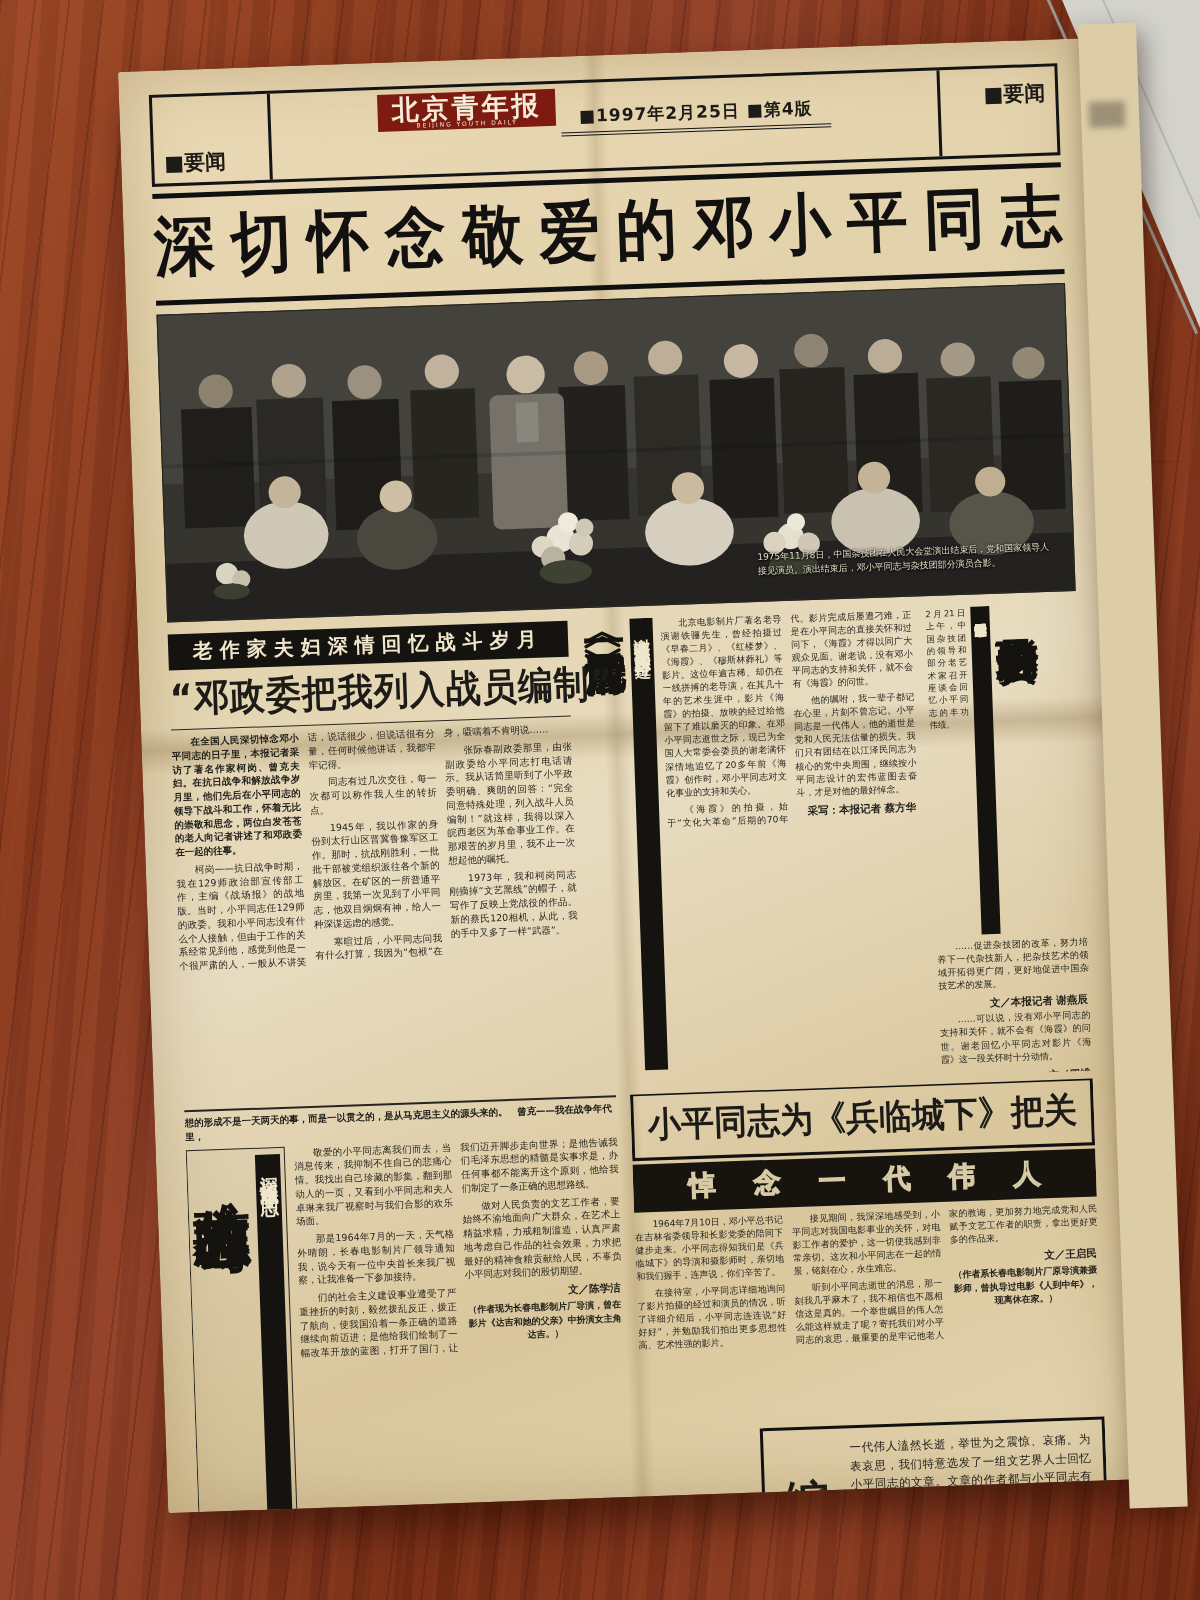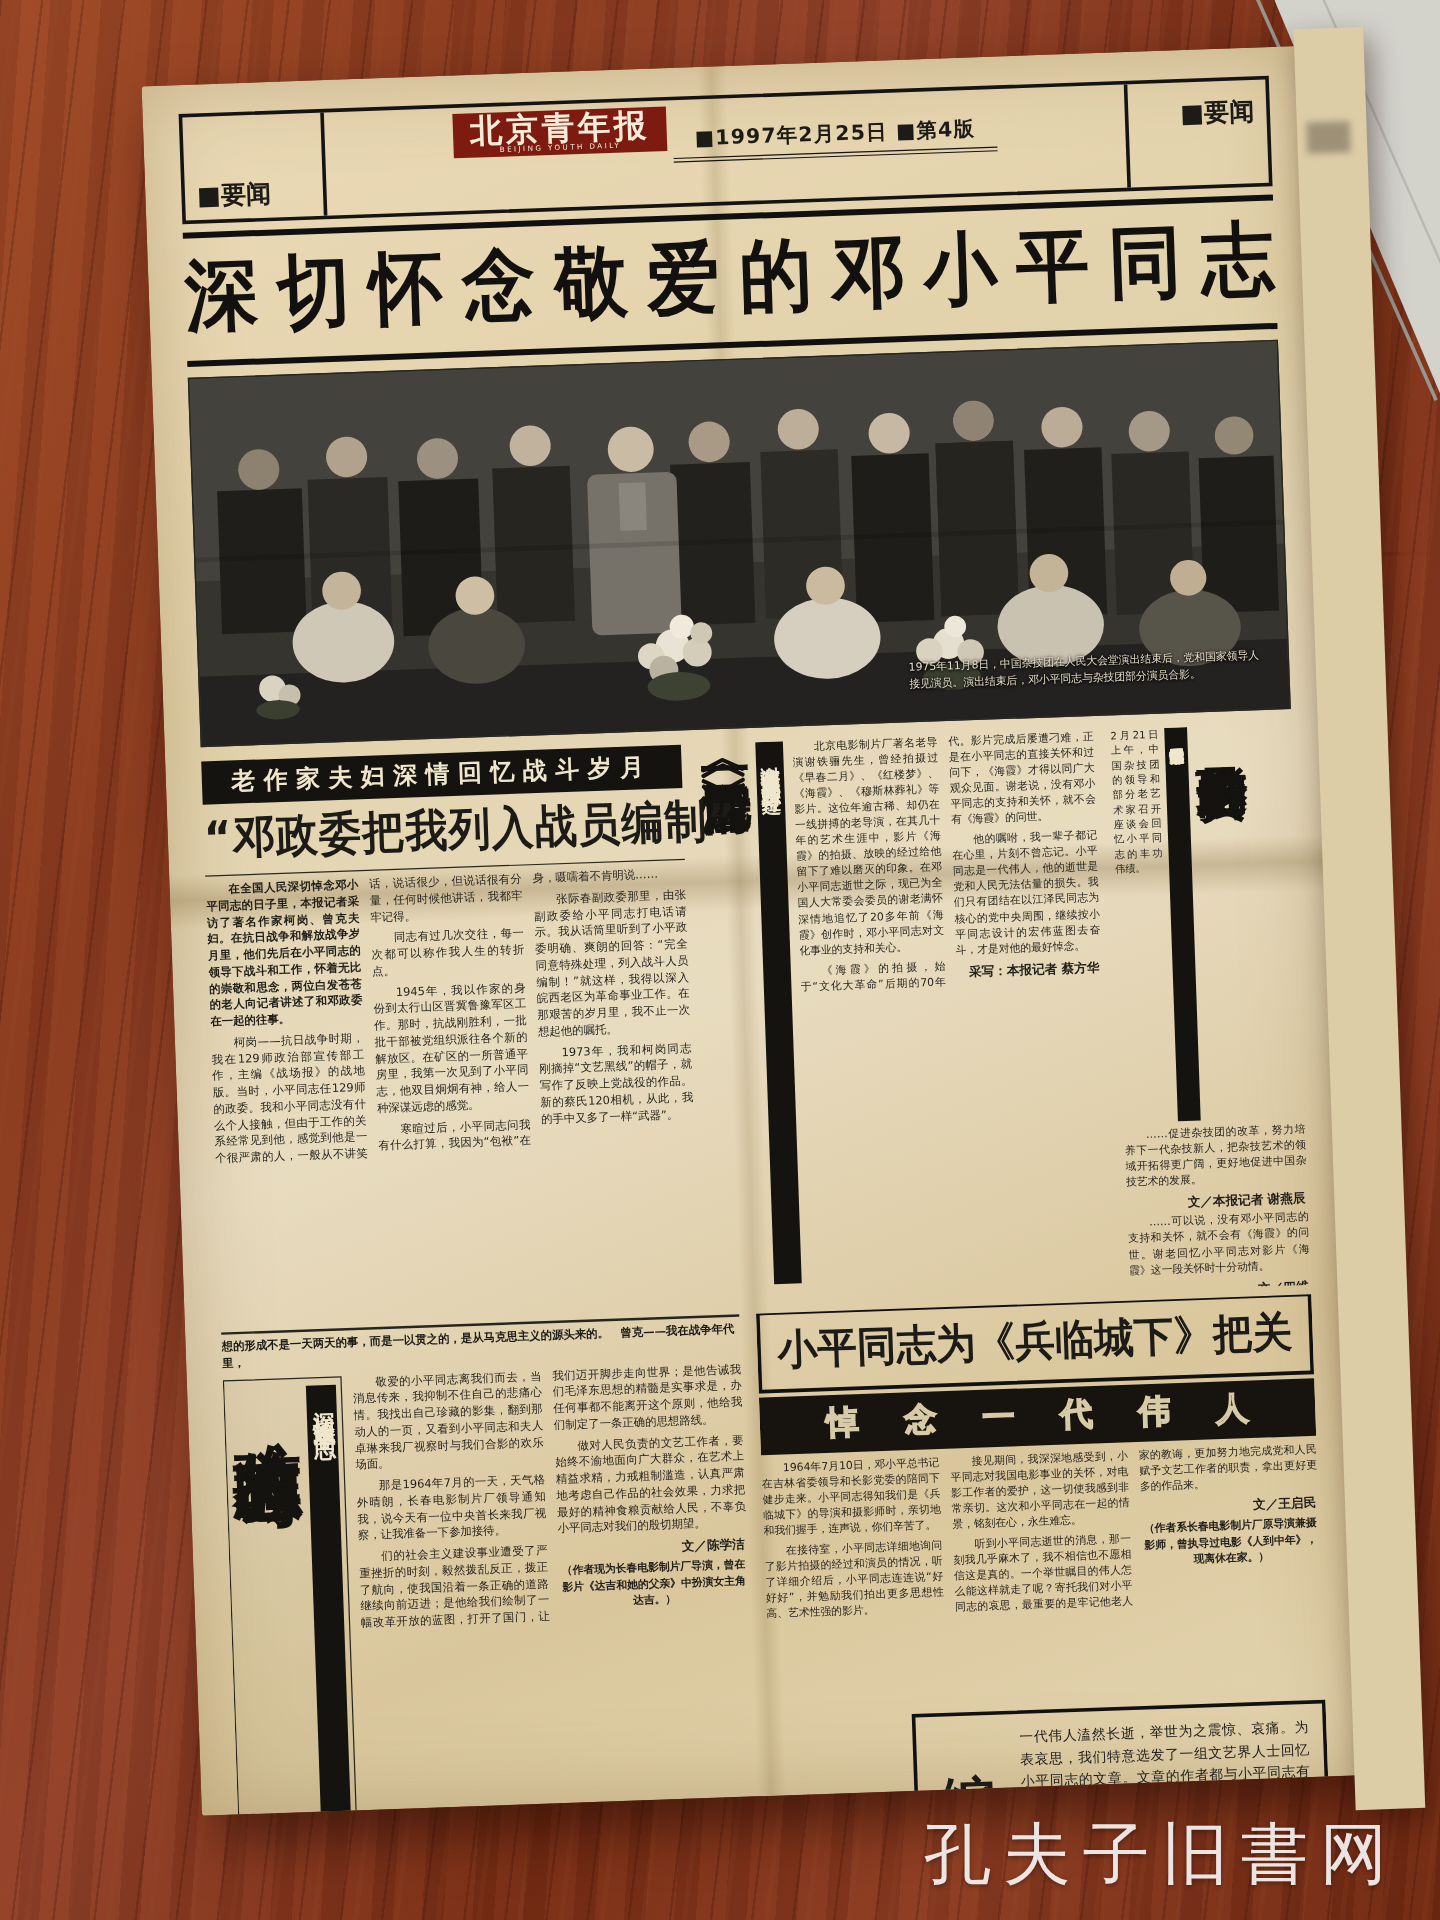--- a/index.html
+++ b/index.html
@@ -327,15 +327,14 @@
           <div class="edbox">
             <div class="ed-title">编后</div>
             <div class="ed-text">一代伟人溘然长逝，举世为之震惊、哀痛。为表哀思，我们特意选发了一组文艺界人士回忆小平同志的文章。文章的作者都与小平同志有过直接的交往。他们通过一些具体的事情的描述与回顾，折射出一代伟人的光辉。敬爱的邓小平同志永垂不朽。</div>
           </div>
         </article>
       </div>
     </div>
   </div>
 
   <div class="wm">
-    <div class="wm-cn">孔夫子旧書网</div>
   </div>
 </div>
 
 </body></html>

